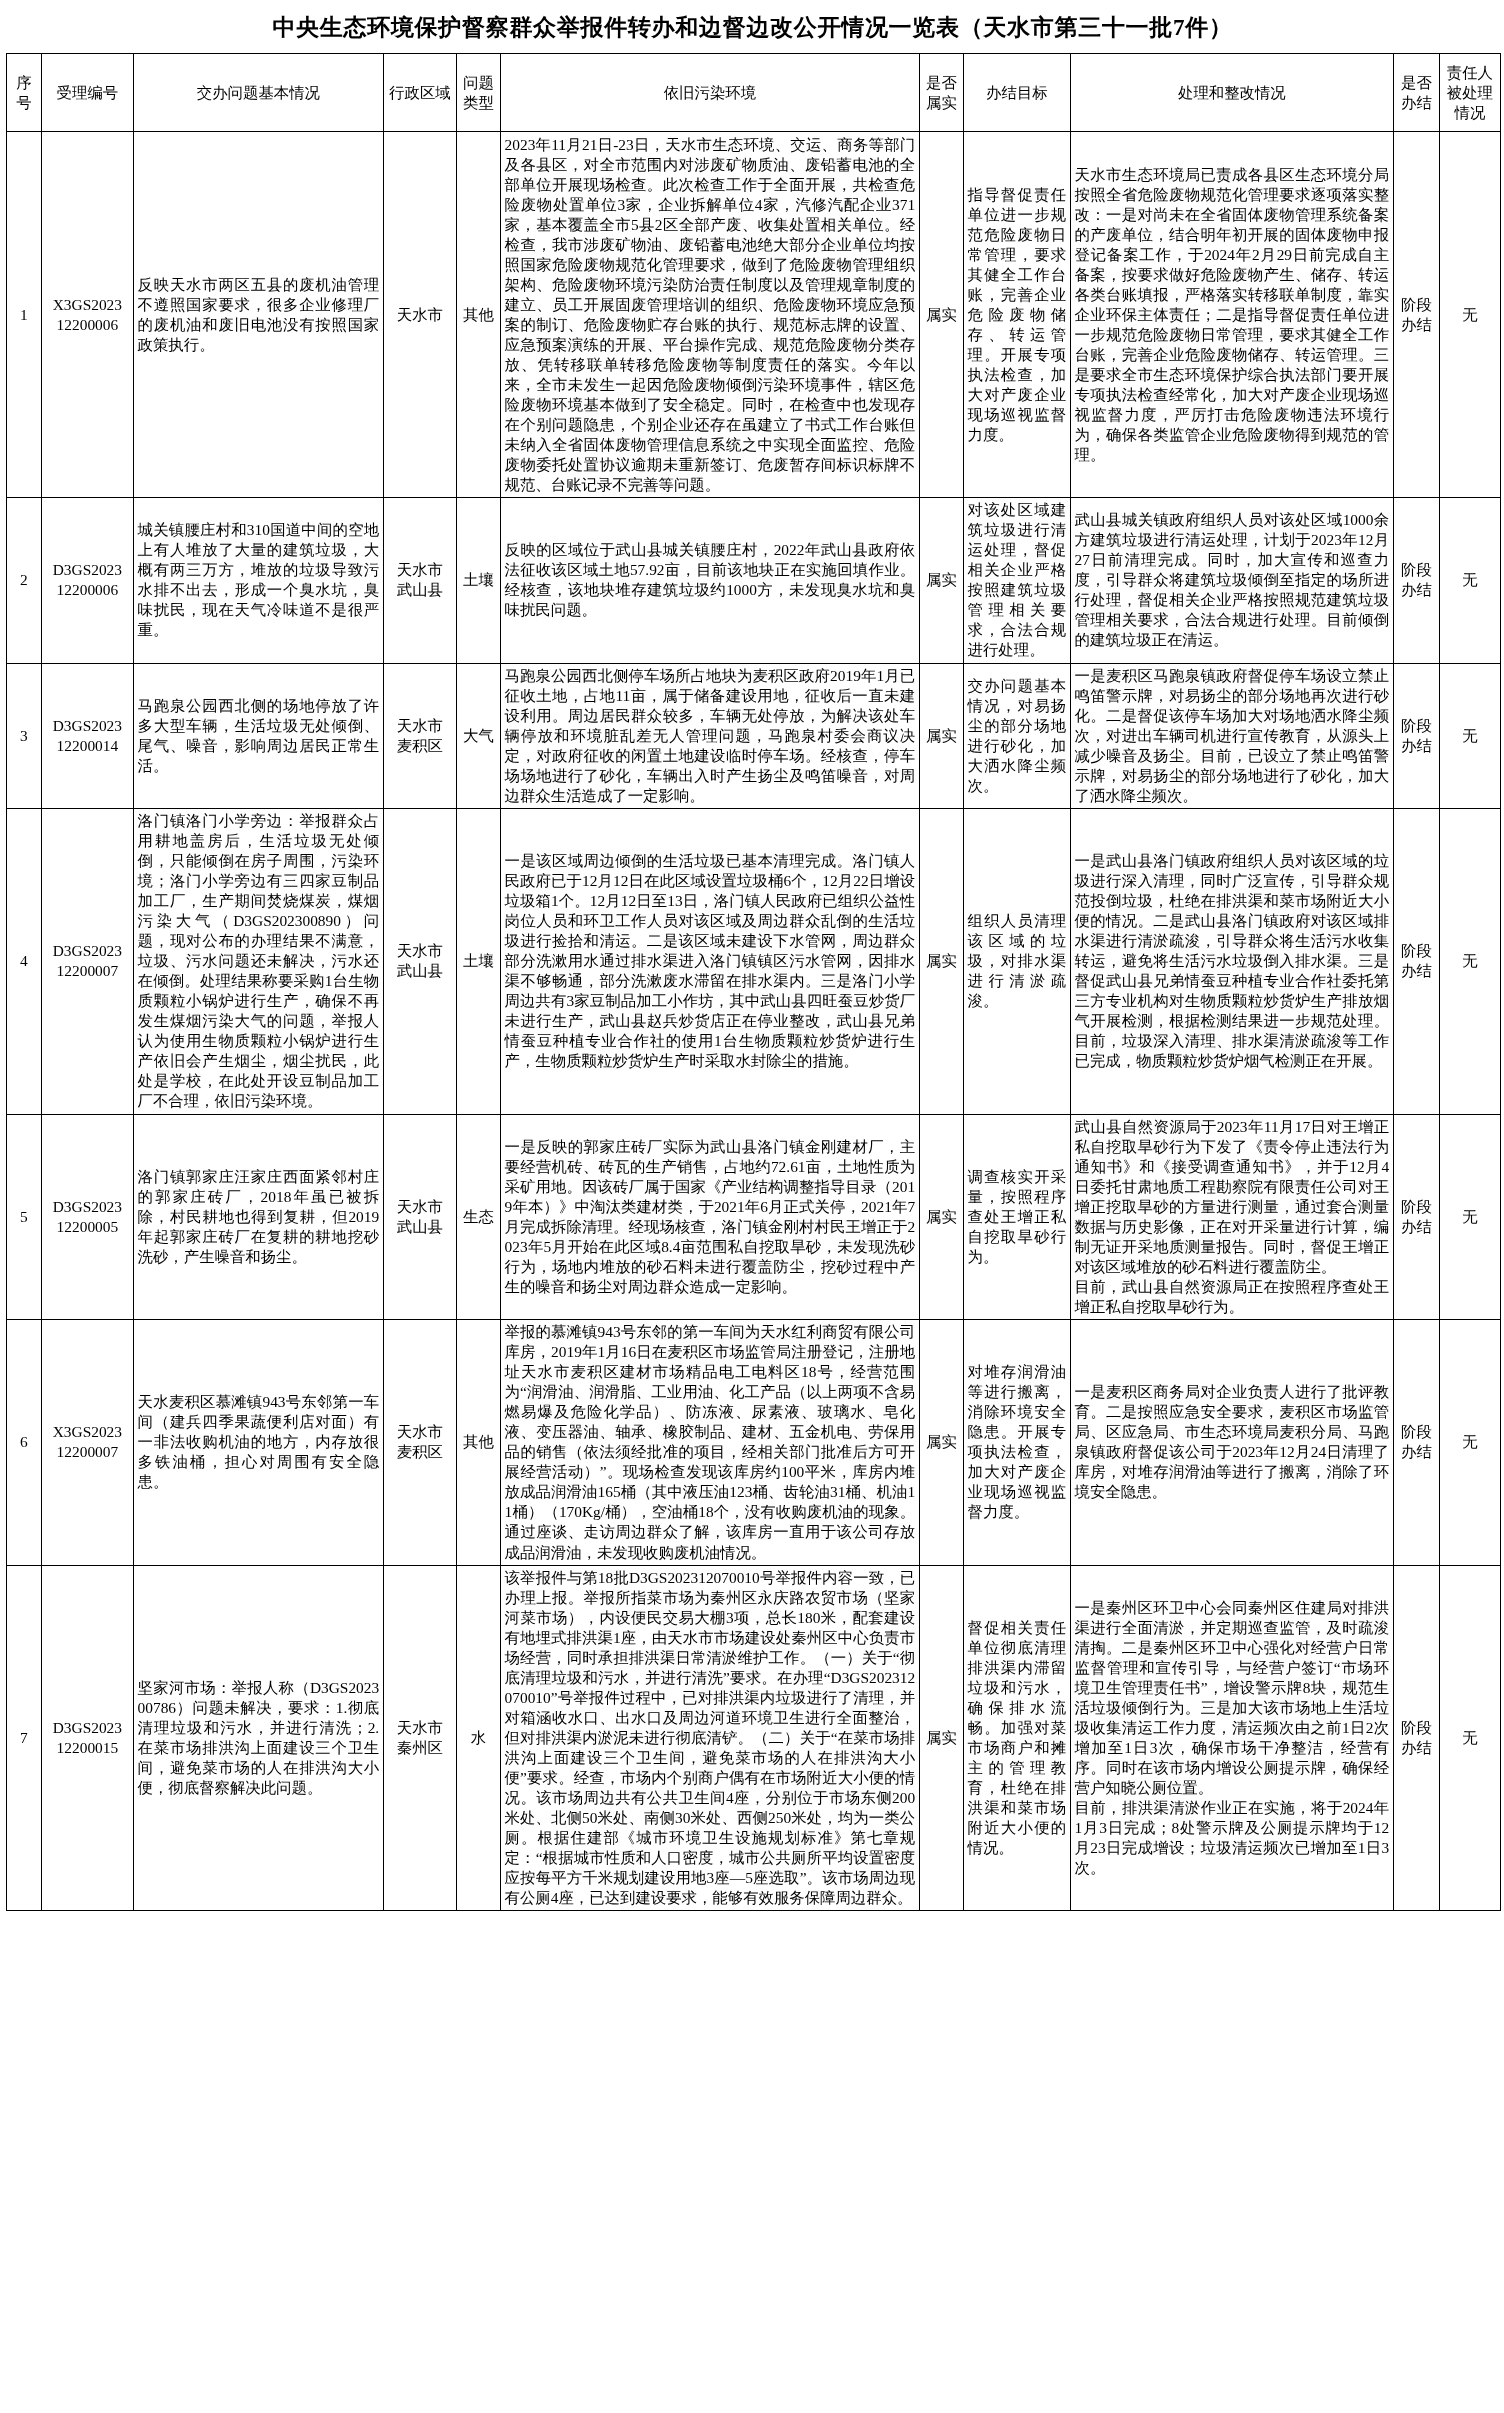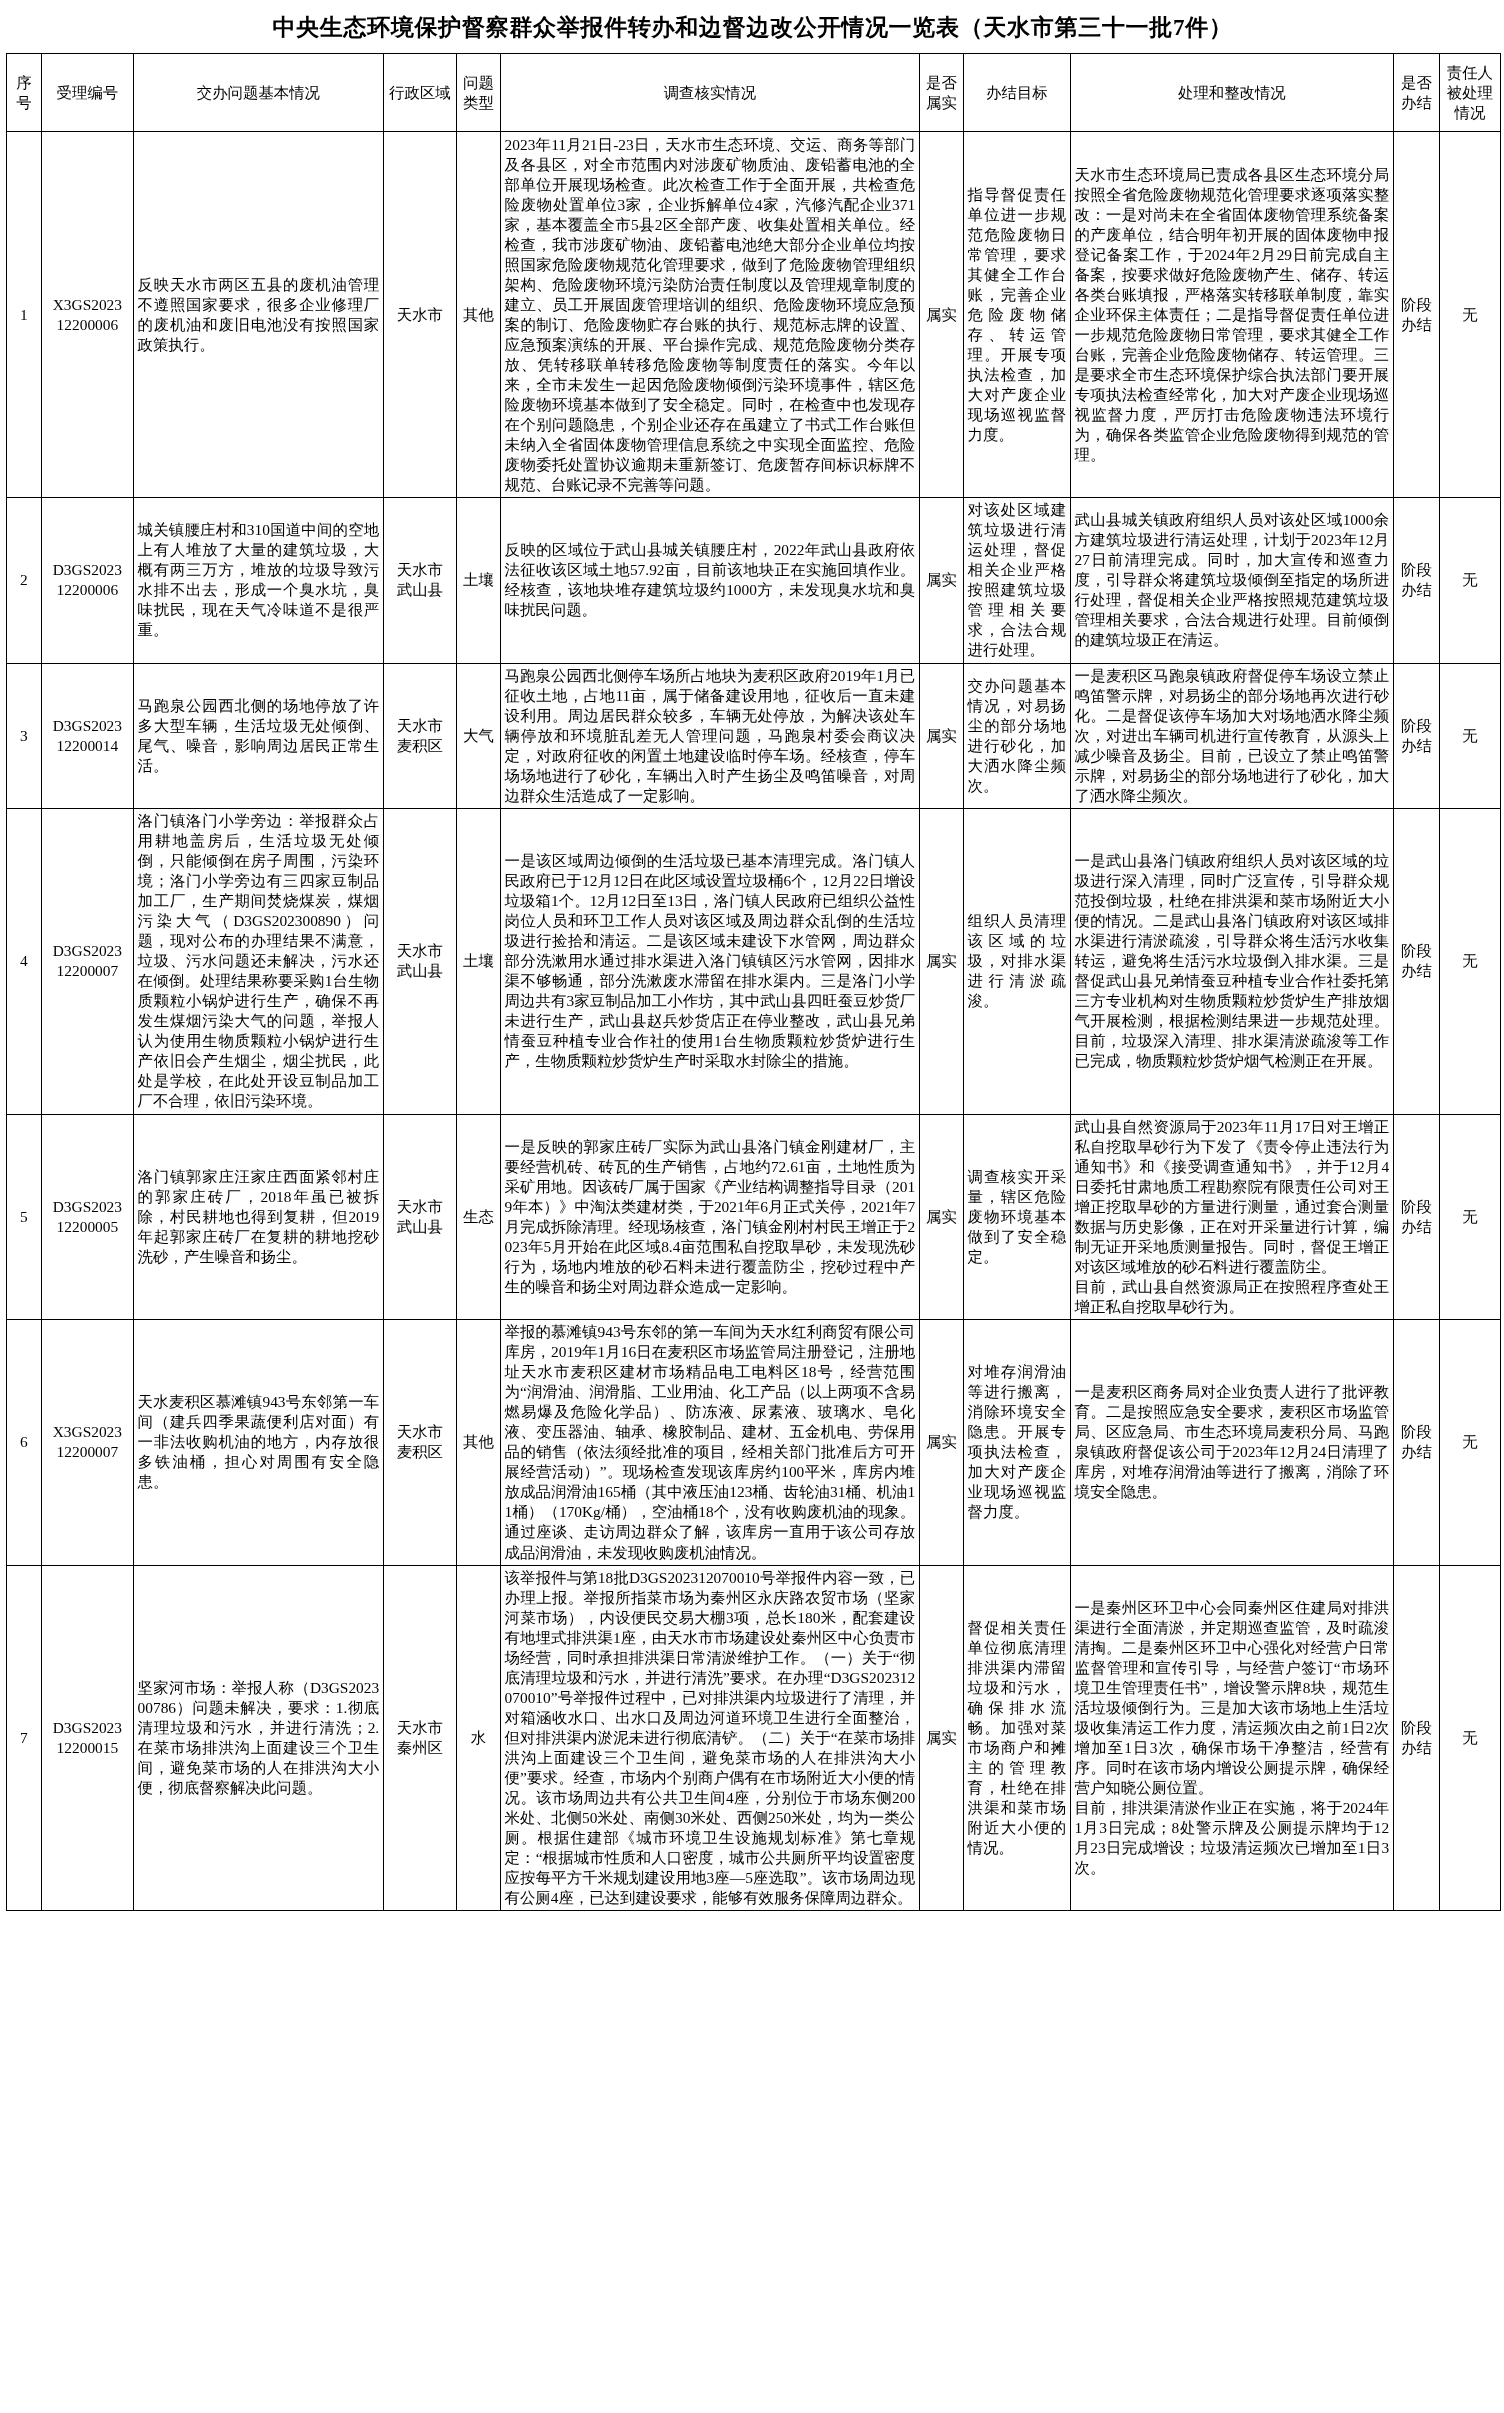--- a/index.html
+++ b/index.html
@@ -73,21 +73,21 @@
       <col style="width:46px">
       <col style="width:61px">
     </colgroup>
     <thead>
       <tr>
         <th>序号</th>
         <th>受理编号</th>
         <th>交办问题基本情况</th>
         <th>行政区域</th>
         <th>问题类型</th>
-        <th>调查核实情况</th>
+        <th>依旧污染环境</th>
         <th>是否属实</th>
         <th>办结目标</th>
         <th>处理和整改情况</th>
         <th>是否办结</th>
         <th>责任人被处理情况</th>
       </tr>
     </thead>
     <tbody>
         <tr>
     <td class="c-center">1</td>
@@ -147,21 +147,21 @@
   </tr>
         <tr>
     <td class="c-center">5</td>
     <td class="c-center pre-wrap">D3GS2023
 12200005</td>
     <td class="c-just">洛门镇郭家庄汪家庄西面紧邻村庄的郭家庄砖厂，2018年虽已被拆除，村民耕地也得到复耕，但2019年起郭家庄砖厂在复耕的耕地挖砂洗砂，产生噪音和扬尘。</td>
     <td class="c-center">天水市 武山县</td>
     <td class="c-center">生态</td>
     <td class="c-just pre-wrap">一是反映的郭家庄砖厂实际为武山县洛门镇金刚建材厂，主要经营机砖、砖瓦的生产销售，占地约72.61亩，土地性质为采矿用地。因该砖厂属于国家《产业结构调整指导目录（2019年本）》中淘汰类建材类，于2021年6月正式关停，2021年7月完成拆除清理。经现场核查，洛门镇金刚村村民王增正于2023年5月开始在此区域8.4亩范围私自挖取旱砂，未发现洗砂行为，场地内堆放的砂石料未进行覆盖防尘，挖砂过程中产生的噪音和扬尘对周边群众造成一定影响。</td>
     <td class="c-center">属实</td>
-    <td class="c-just">调查核实开采量，辖区危险废物环境基本做到了安全稳定。</td>
+    <td class="c-just">调查核实开采量，按照程序查处王增正私自挖取旱砂行为。</td>
     <td class="c-just pre-wrap">武山县自然资源局于2023年11月17日对王增正私自挖取旱砂行为下发了《责令停止违法行为通知书》和《接受调查通知书》，并于12月4日委托甘肃地质工程勘察院有限责任公司对王增正挖取旱砂的方量进行测量，通过套合测量数据与历史影像，正在对开采量进行计算，编制无证开采地质测量报告。同时，督促王增正对该区域堆放的砂石料进行覆盖防尘。
 目前，武山县自然资源局正在按照程序查处王增正私自挖取旱砂行为。</td>
     <td class="c-center">阶段办结</td>
     <td class="c-center">无</td>
   </tr>
         <tr>
     <td class="c-center">6</td>
     <td class="c-center pre-wrap">X3GS2023
 12200007</td>
     <td class="c-just">天水麦积区慕滩镇943号东邻第一车间（建兵四季果蔬便利店对面）有一非法收购机油的地方，内存放很多铁油桶，担心对周围有安全隐患。</td>

